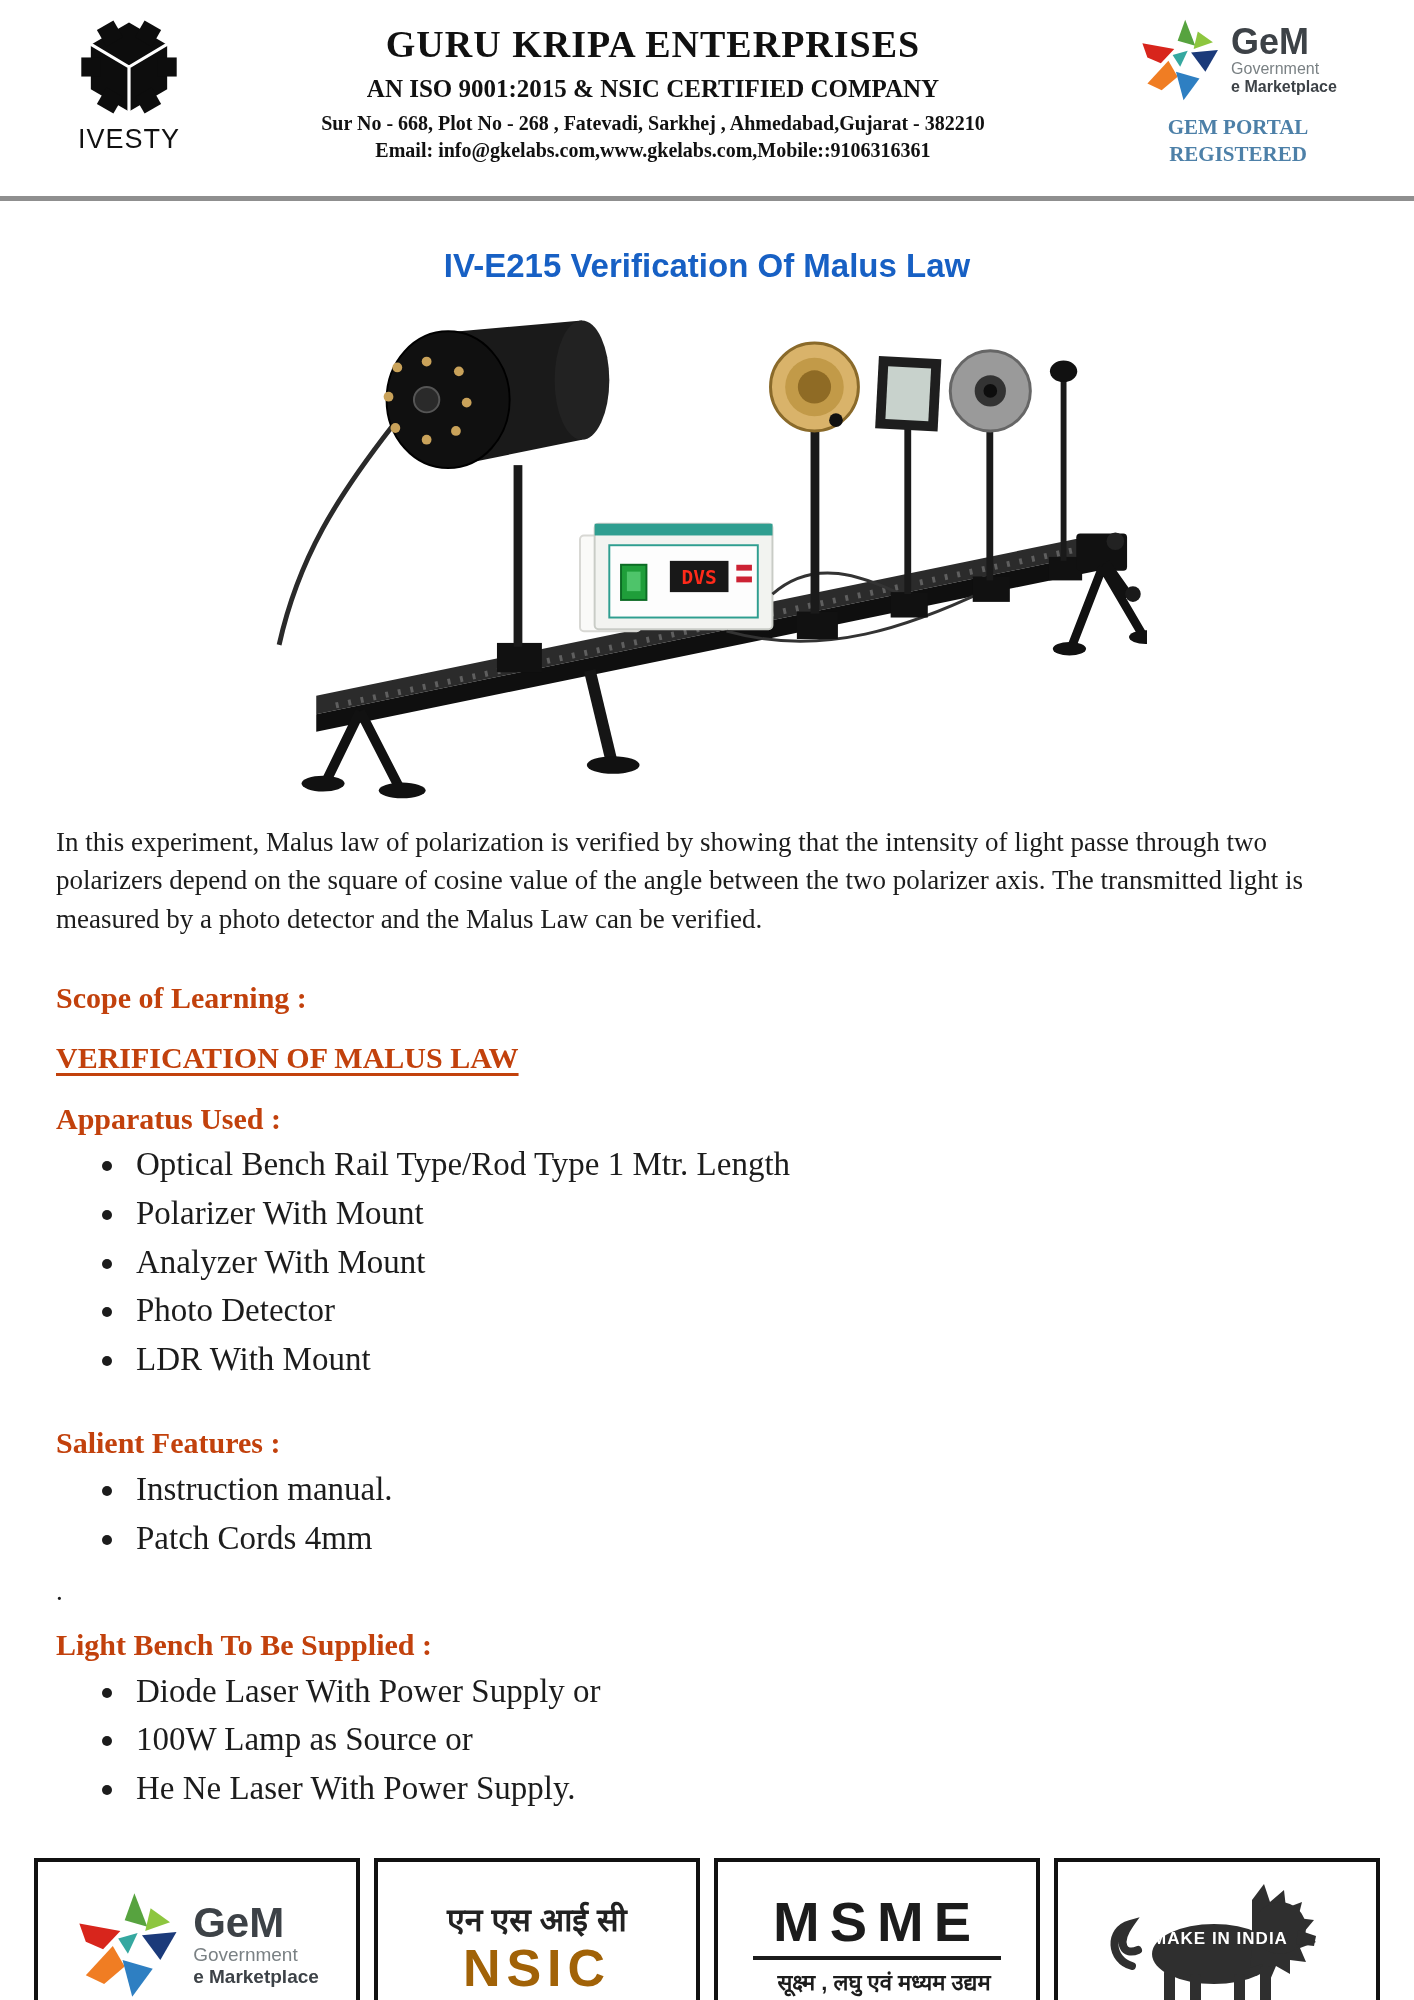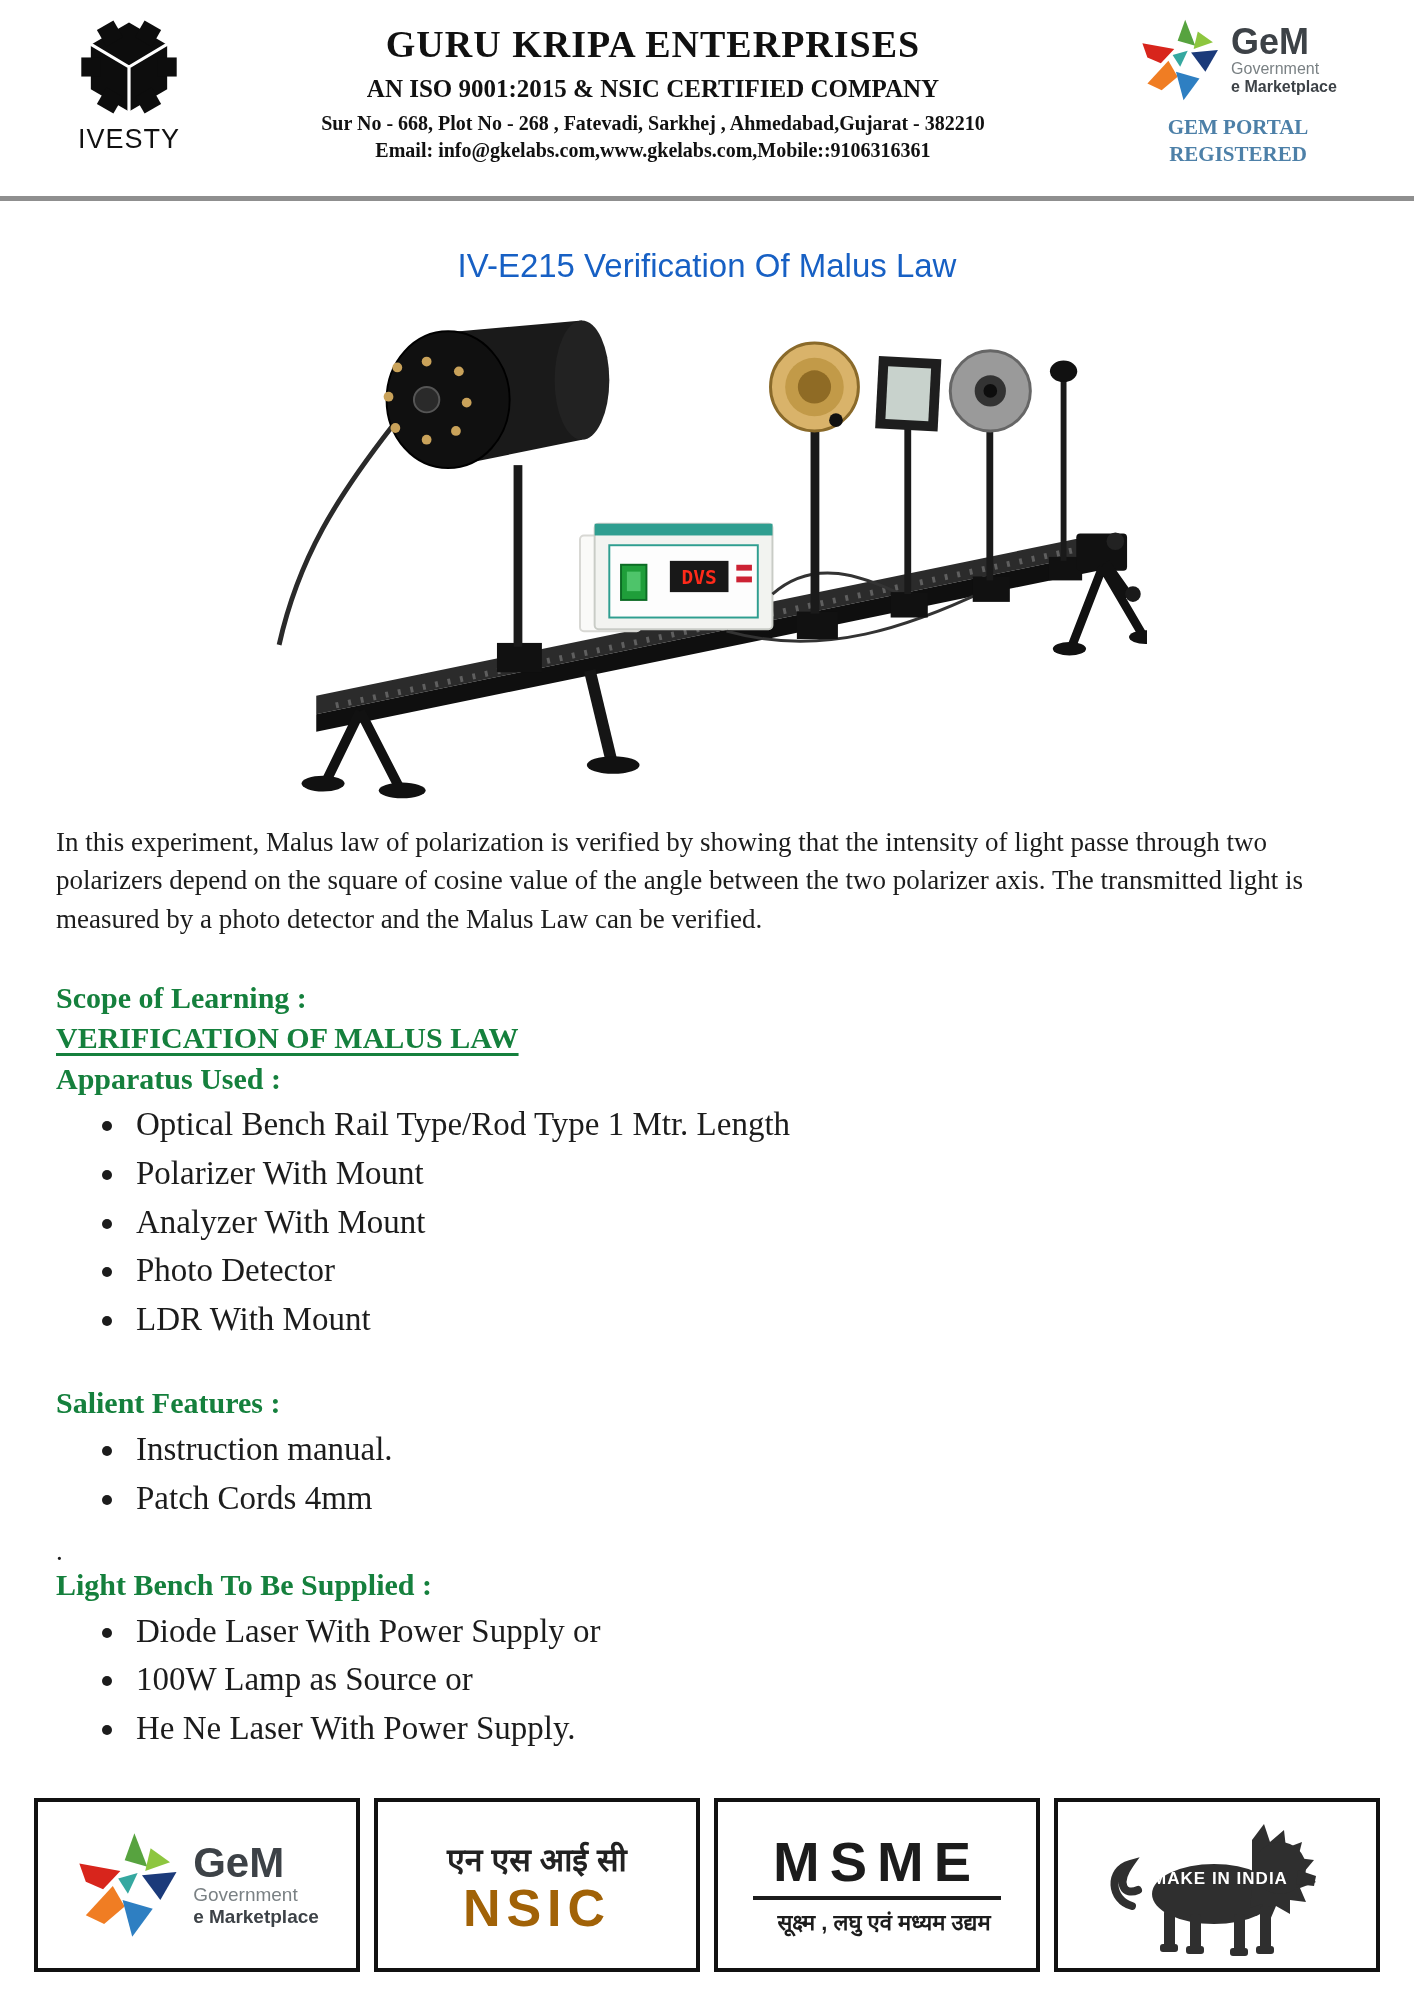--- a/index.html
+++ b/index.html
@@ -24,29 +24,29 @@
   .gem-text{text-align:left;}
   .gem-name{font-family:"Liberation Sans","DejaVu Sans",sans-serif;font-size:36px;font-weight:bold;color:#3d4247;line-height:1;}
   .gem-sub{font-family:"Liberation Sans","DejaVu Sans",sans-serif;font-size:16px;color:#7a8184;line-height:1.15;}
   .gem-sub2{font-family:"Liberation Sans","DejaVu Sans",sans-serif;font-size:16px;font-weight:bold;color:#3d4247;line-height:1.15;}
   .portal{margin-top:12px;font-size:21px;font-weight:bold;color:#4d80a8;line-height:1.3;}
   .divider{height:5px;background:#8f8f8f;margin:4px 0 0 0;}
   
   .page-title{
     text-align:center;margin-top:46px;
     font-family:"Liberation Sans","DejaVu Sans",sans-serif;
-    font-size:33px;font-weight:normal;color:#1760c4;letter-spacing:0px;
+    font-size:33px;font-weight:bold;color:#1760c4;letter-spacing:0px;
   }
   
   .figure{width:880px;margin:16px auto 0;}
   .figure svg{width:880px;height:508px;display:block;}
   
   .description{margin:14px 56px 0 56px;font-size:27px;line-height:1.42;color:#1c1c1c;}
   .content{margin:0 56px;}
-  .sec{font-size:30px;font-weight:bold;color:#15803d;line-height:1.35;}
+  .sec{font-size:30px;font-weight:bold;color:#c2410c;line-height:1.35;margin-top:20px;}
   .scope-block{margin-top:40px;}
   .scope-sub{text-decoration:underline;text-underline-offset:5px;}
   ul.blist{list-style:disc;margin:6px 0 0 0;padding-left:72px;}
   ul.blist li{font-size:33px;line-height:1.2;margin-bottom:9px;padding-left:8px;color:#1c1c1c;}
   .features-block{margin-top:44px;}
   .stray-dot{font-size:27px;line-height:1;margin-top:20px;color:#1c1c1c;}
   .light-block{margin-top:0px;}
   
   .footer{display:flex;gap:14px;margin:50px 34px 0 34px;}
   .fbox{flex:1;height:166px;border:4px solid #111;background:#fff;

